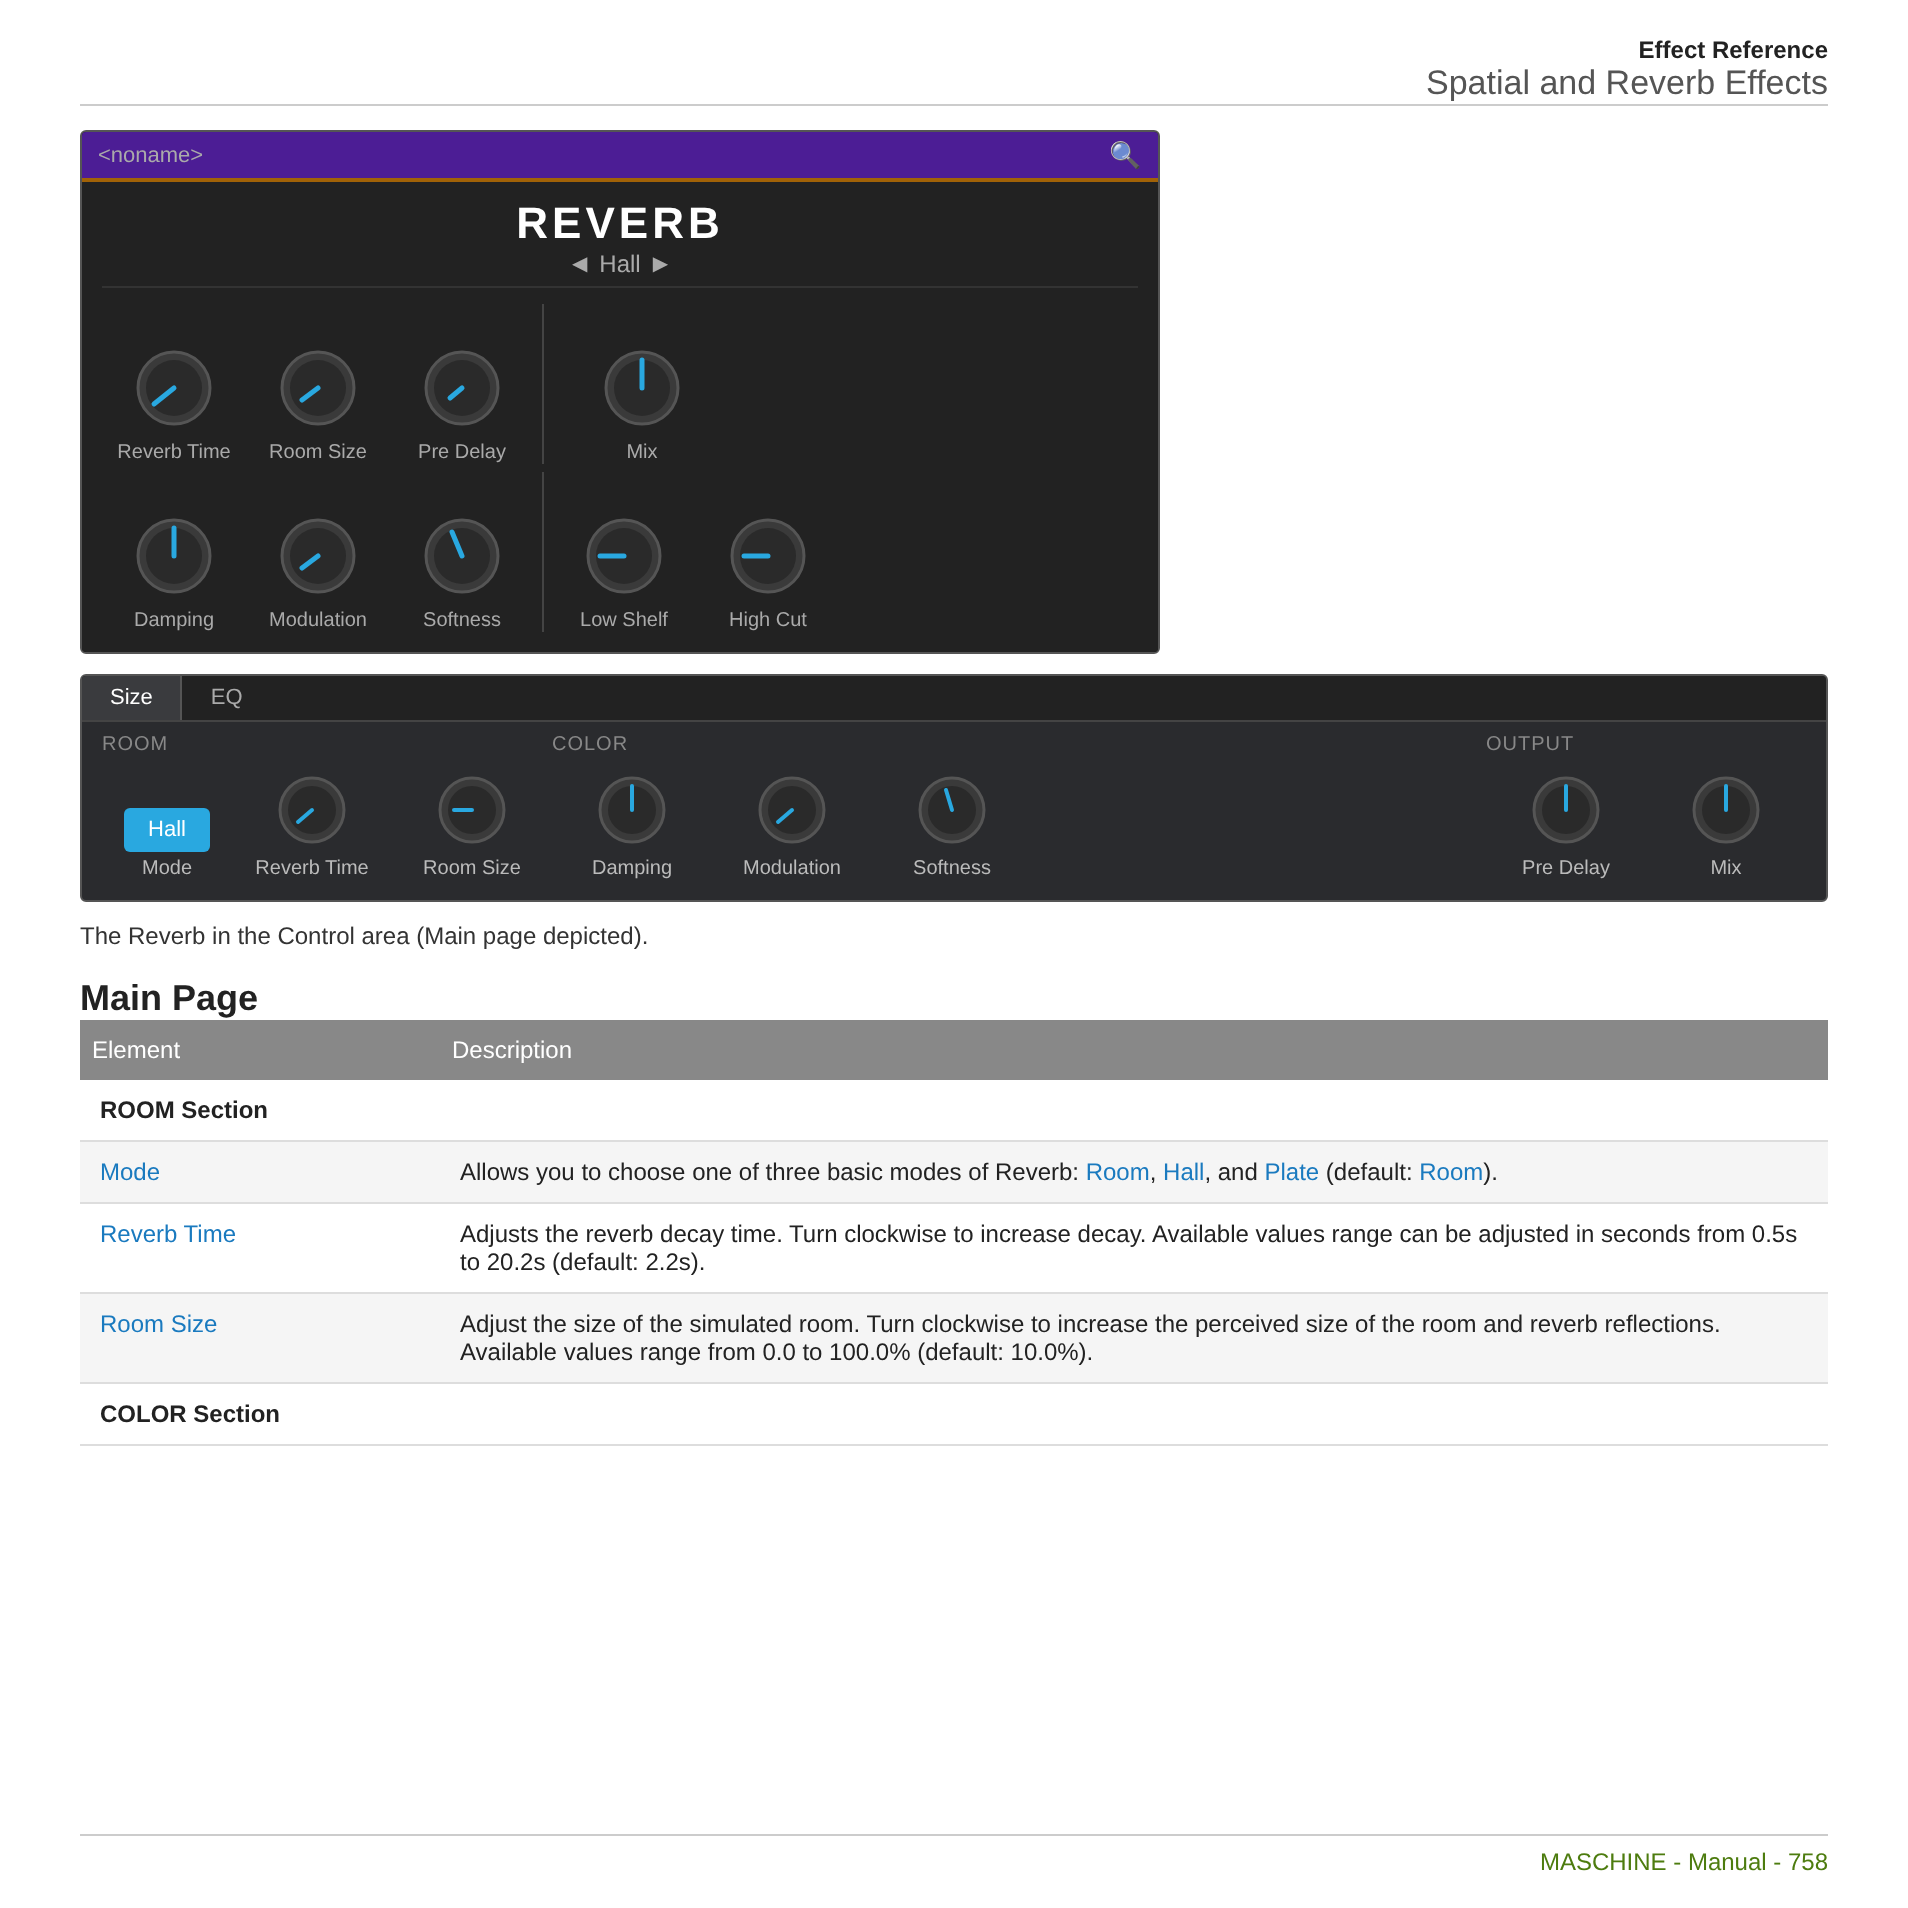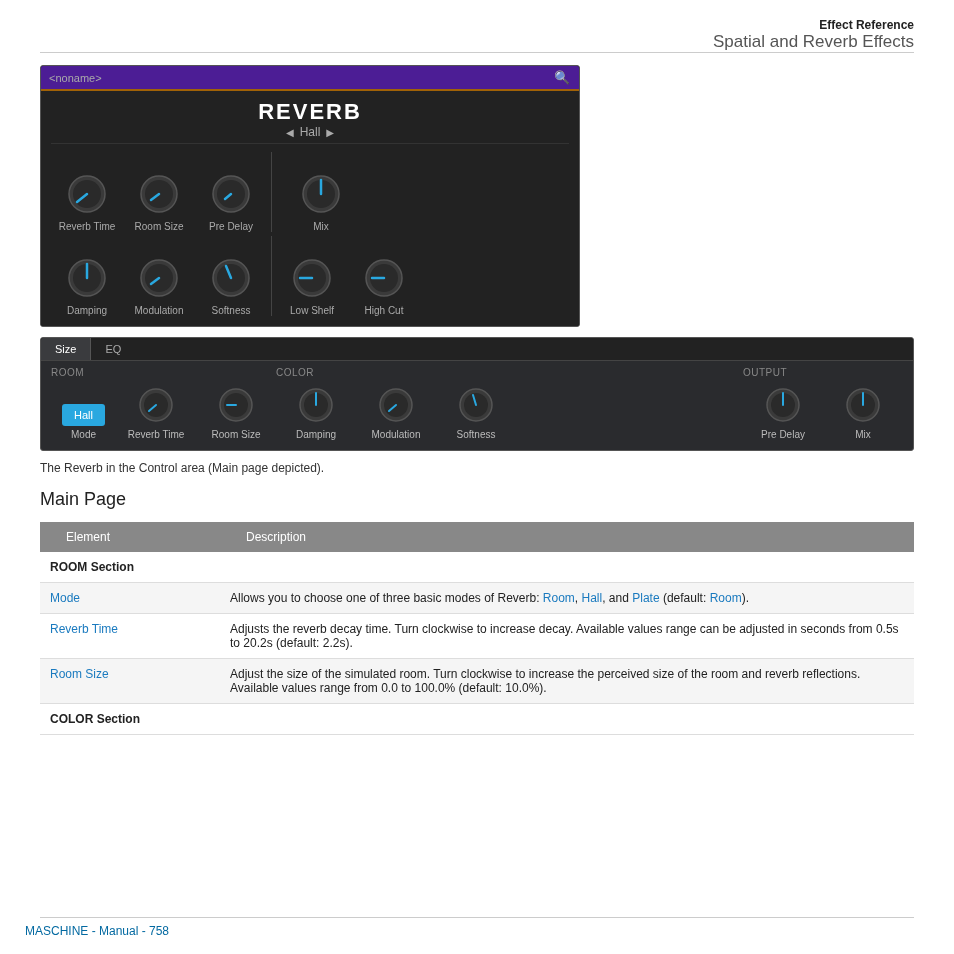--- a/index.html
+++ b/index.html
@@ -207,36 +207,35 @@
       padding: 5px 12px;
       border-radius: 3px;
       text-align: center;
       margin-top: 8px;
       display: inline-block;
     }
 
     
     .section-heading {
       font-size: 18px;
-      font-weight: normal;
+      font-weight: bold;
       color: #222;
-      margin-bottom: 12px;
     }
 
     
     .ref-table {
       width: 100%;
       border-collapse: collapse;
       font-size: 12px;
     }
     .ref-table th {
       background: #888;
       color: #fff;
       text-align: left;
-      padding: 8px 26px;
+      padding: 8px 6px;
       font-weight: normal;
     }
     .ref-table td {
       padding: 8px 10px;
       vertical-align: top;
       border-bottom: 1px solid #ddd;
     }
     .ref-table tr:nth-child(even) td {
       background: #f5f5f5;
     }
@@ -265,25 +264,26 @@
       position: absolute;
       bottom: 36px;
       left: 40px;
       right: 40px;
       height: 1px;
       background: #ccc;
     }
     .footer-text {
       position: absolute;
       bottom: 16px;
-      left: 25px;
+      left: 40px;
       right: 40px;
       display: flex;
+      justify-content: flex-end;
       font-size: 12px;
-      color: #0369a1;
+      color: #4d7c0f;
     }
   </style>
 </head>
 <body>
 
 <div class="page-header">
   <div class="effect-reference">Effect Reference</div>
   <div class="subtitle">Spatial and Reverb Effects</div>
 </div>
 <div class="header-rule"></div>

